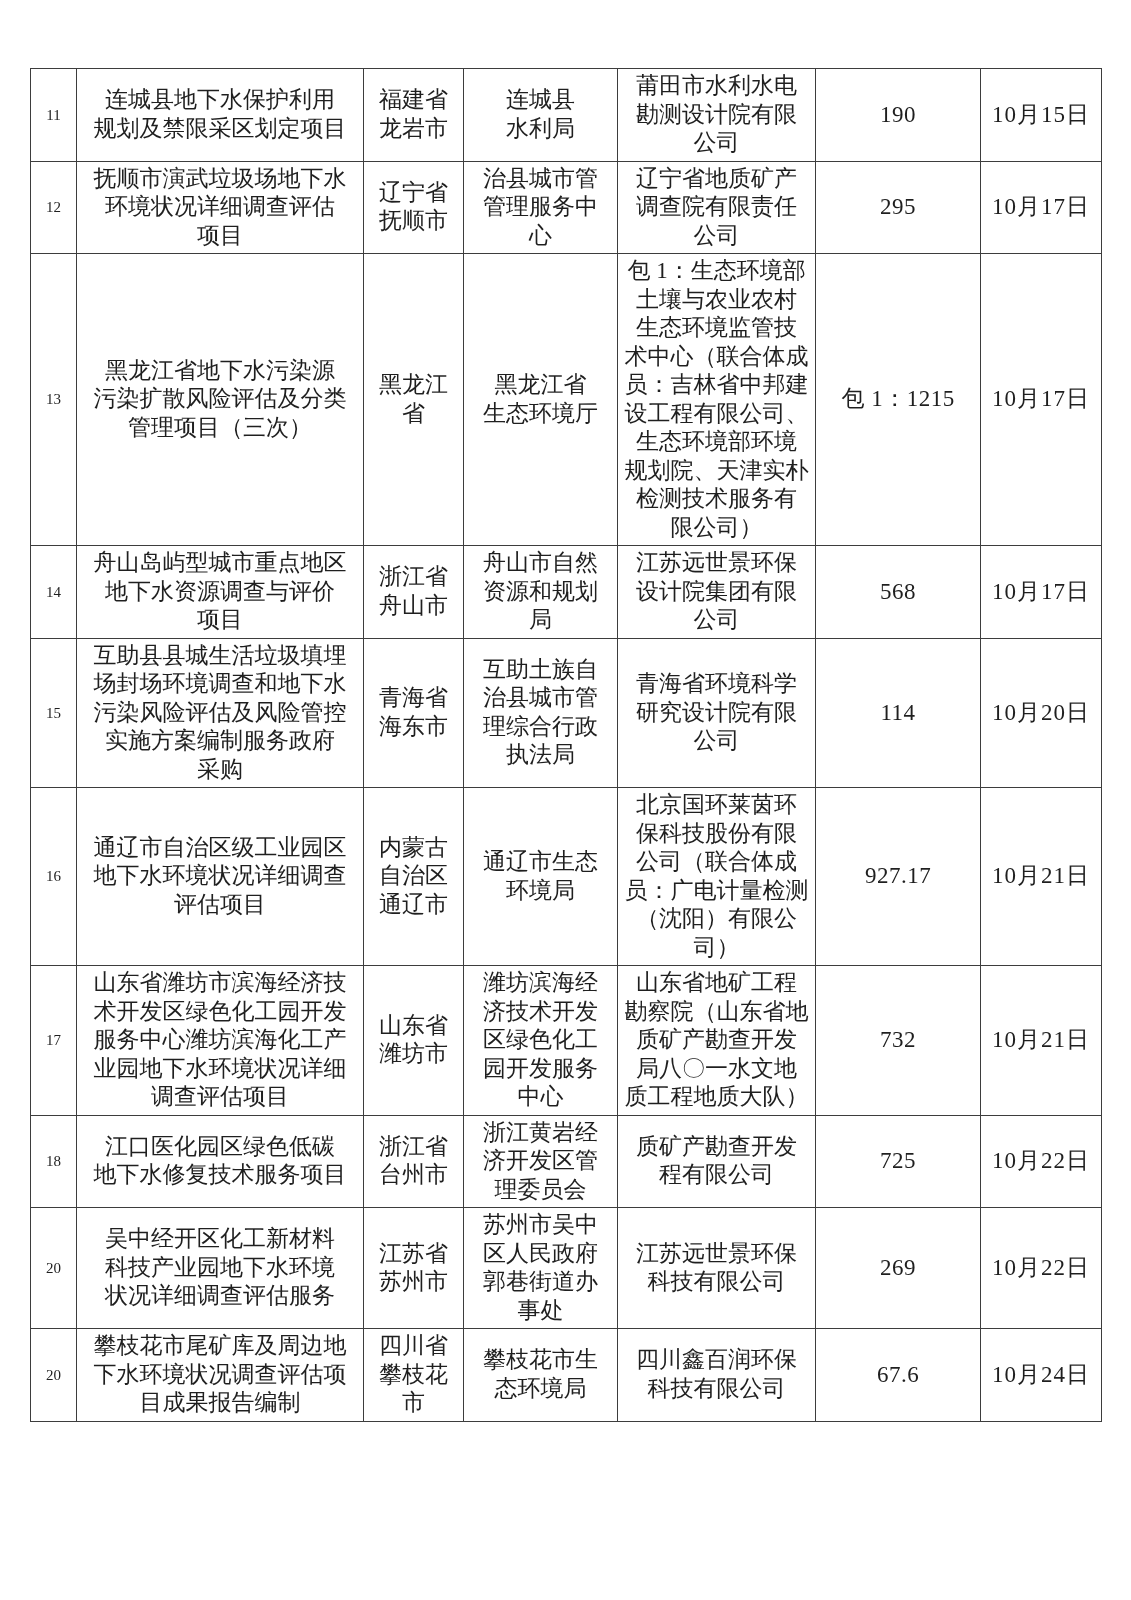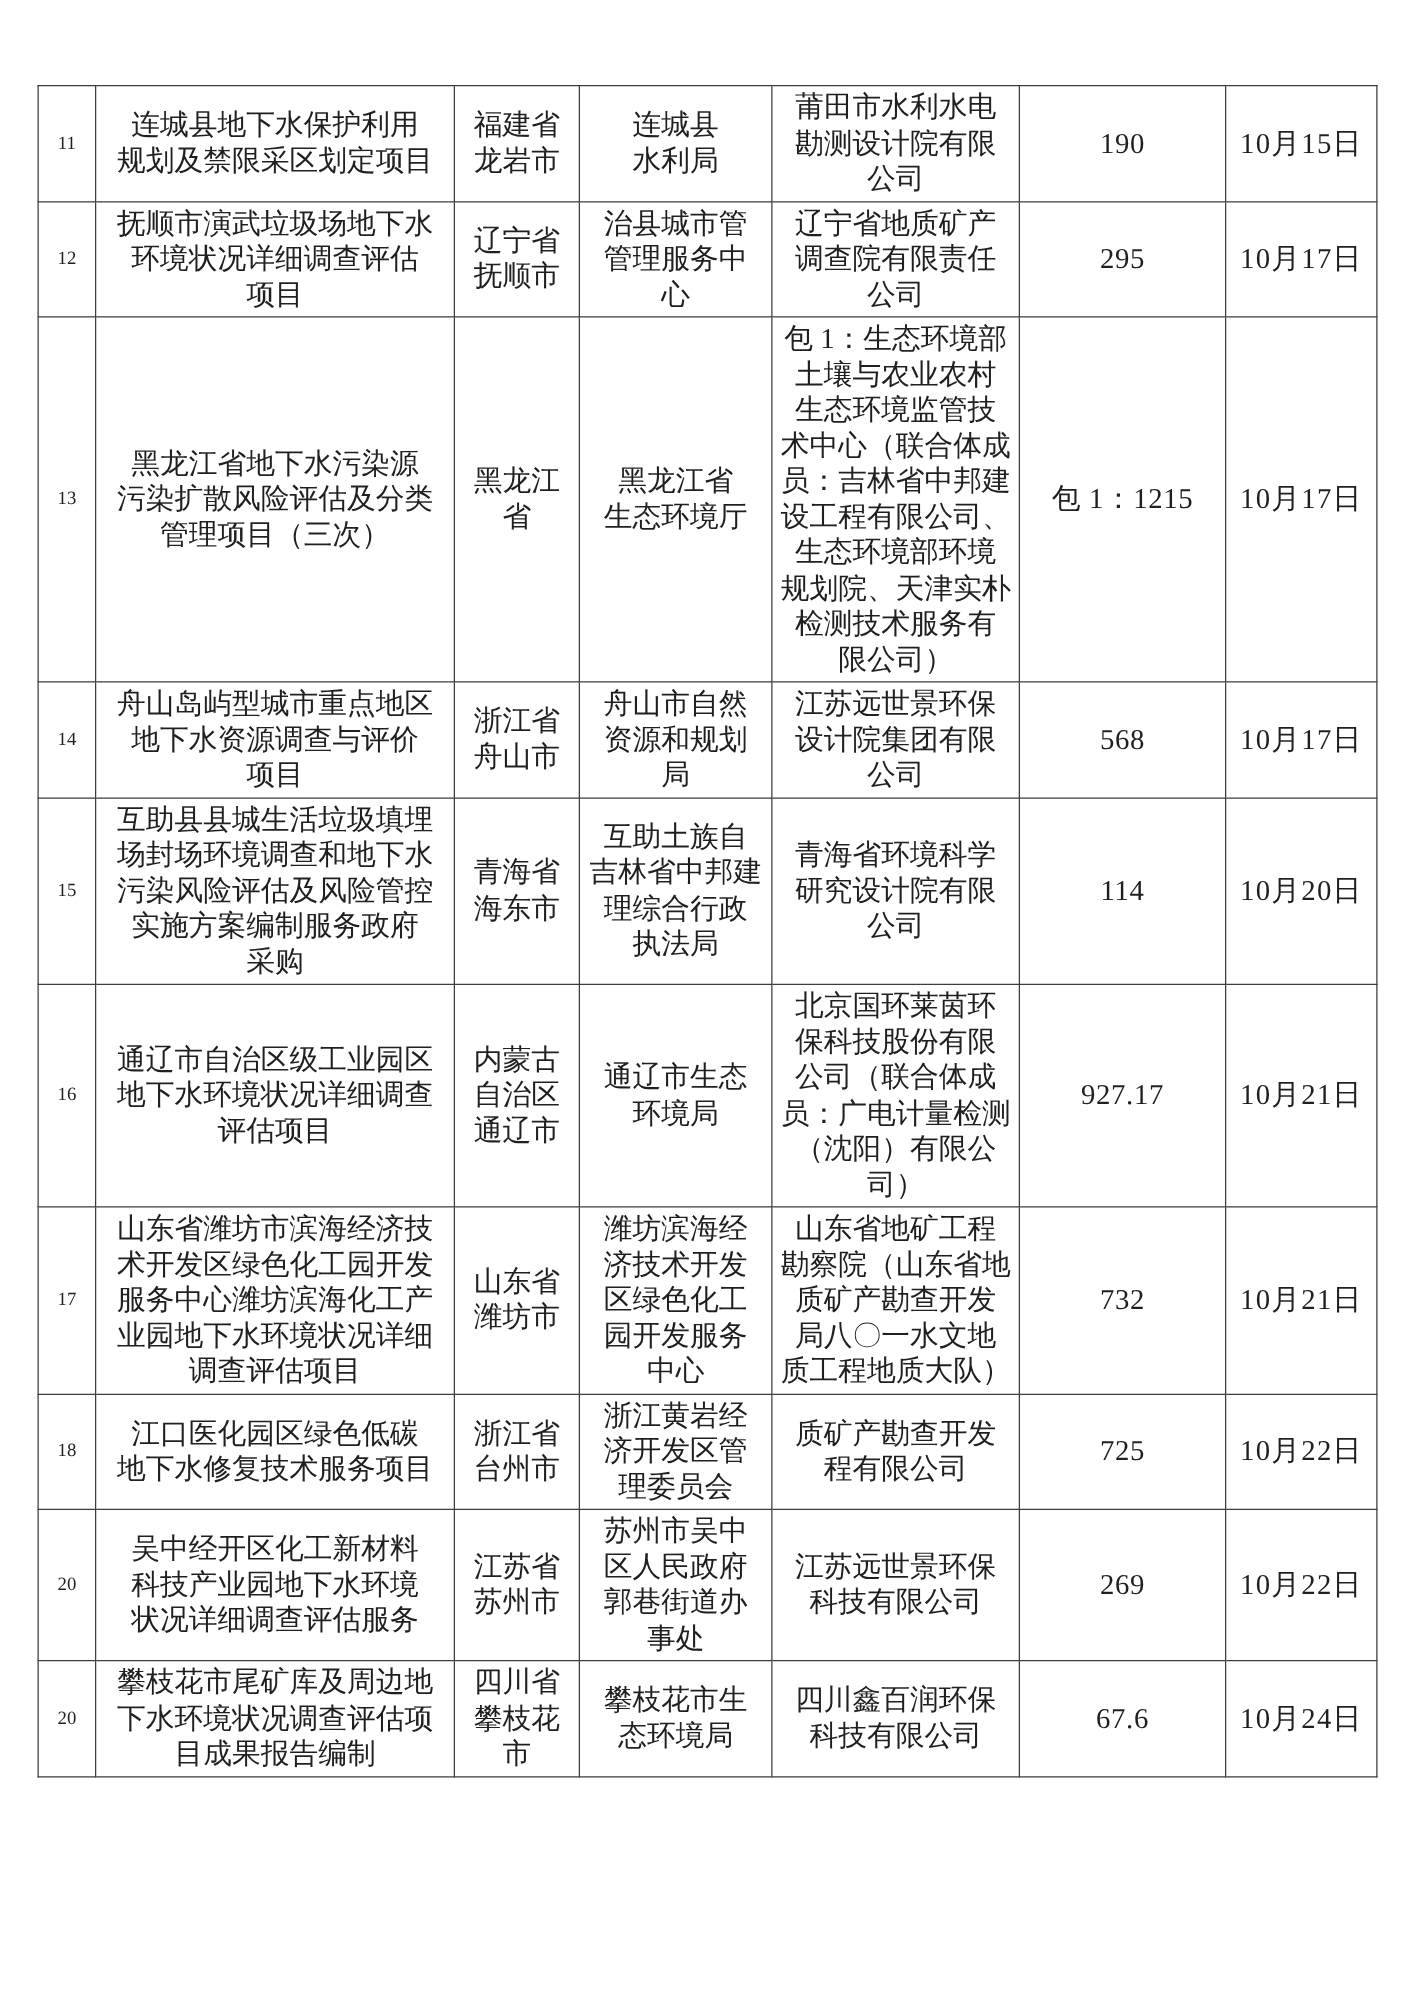--- a/index.html
+++ b/index.html
@@ -124,21 +124,21 @@
         <tr>
           <td class="col-no">15</td>
           <td class="col-project">互助县县城生活垃圾填埋
 场封场环境调查和地下水
 污染风险评估及风险管控
 实施方案编制服务政府
 采购</td>
           <td class="col-region">青海省
 海东市</td>
           <td class="col-purchaser">互助土族自
-吉林省中邦建
+治县城市管
 理综合行政
 执法局</td>
           <td class="col-winner">青海省环境科学
 研究设计院有限
 公司</td>
           <td class="col-amount">114</td>
           <td class="col-date">10月20日</td>
         </tr>
         <tr>
           <td class="col-no">16</td>

